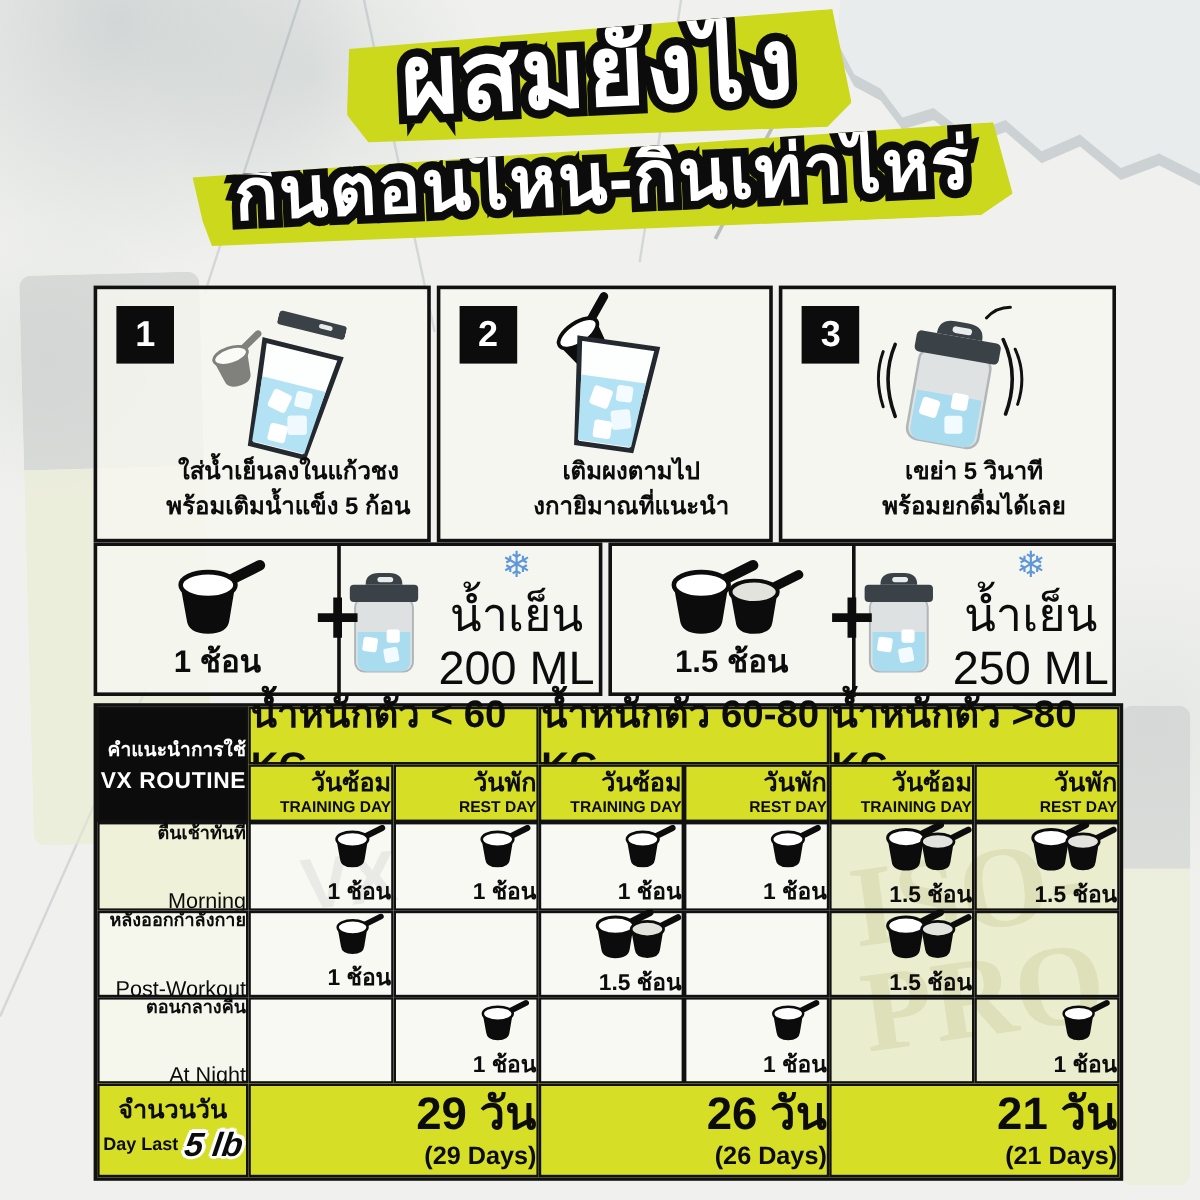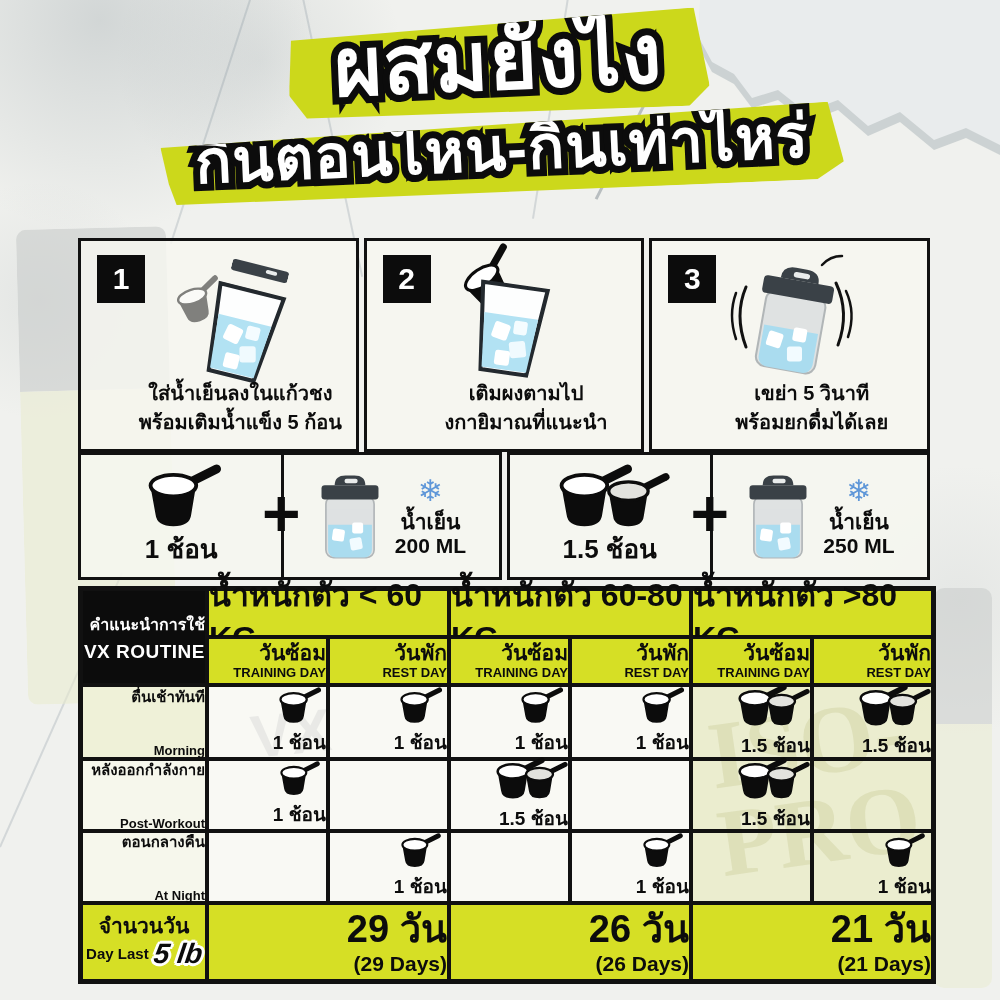--- a/index.html
+++ b/index.html
@@ -63,41 +63,41 @@
   .mix-box{flex:1;height:122px;border:3px solid #111;background:rgba(246,247,240,.85);position:relative;display:grid;grid-template-columns:48% 52%;}
   .mix-left{display:flex;flex-direction:column;align-items:center;justify-content:center;gap:2px;}
   .mix-right{border-left:3px solid #111;display:flex;align-items:center;justify-content:center;gap:12px;}
   .mix-plus{position:absolute;left:48%;top:50%;transform:translate(-50%,-54%);font-size:66px;font-weight:900;z-index:2;line-height:1;}
   .scoop-lg{width:84px;height:66px;}
   .scoop-lg2{width:70px;height:58px;margin-left:-34px;}
   .mix-scoop-label{font-size:26px;font-weight:800;margin-top:-4px;}
   .mix-shaker{width:66px;height:92px;}
   .mix-text{display:flex;flex-direction:column;align-items:center;line-height:1.15;}
   .snowflake{font-size:30px;color:#5f97d8;margin-bottom:2px;}
-  .water-label,.water-amount{font-size:21px;font-weight:700;text-align:center;}
+  .water-label,.water-amount{font-size:39px;font-weight:400;text-align:center;}
 
   
   .vx-table{position:absolute;left:78px;top:586px;width:852px;height:392px;border:3px solid #111;
     display:grid;grid-template-columns:126px repeat(6,1fr);grid-template-rows:48px 48px 74px 72px 72px 1fr;
     background:rgba(248,248,242,.85);z-index:3;}
   .wm{position:absolute;right:18px;top:110px;z-index:0;font-weight:900;font-size:96px;line-height:.92;
     color:rgba(165,165,105,.25);transform:rotate(-8deg);text-align:center;font-family:"Liberation Serif",serif;pointer-events:none;}
   .wm-vx{position:absolute;left:170px;top:110px;z-index:0;font-weight:900;font-size:60px;color:rgba(120,125,128,.22);
     transform:rotate(-6deg);pointer-events:none;}
   .cell{border:2px solid #111;position:relative;z-index:1;display:flex;flex-direction:column;align-items:flex-end;justify-content:center;}
   .cell-corner{grid-row:1/3;grid-column:1;background:#0c0c0c;color:#fff;gap:4px;}
   .corner-th{font-size:16px;font-weight:700;}
   .corner-en{font-size:19px;font-weight:800;letter-spacing:.5px;}
   .cell-group{grid-column:span 2;background:#d6df25;font-size:32px;font-weight:900;}
   .cell-sub{background:#d6df25;line-height:1.1;}
   .sub-th{font-size:21px;font-weight:900;}
   .sub-en{font-size:13px;font-weight:800;margin-top:2px;}
   .cell-rowlabel{background:rgba(245,246,236,.92);line-height:1.15;}
   .cell-rowlabel .lab-th{font-size:15px;font-weight:800;margin-top:3px;}
-  .cell-rowlabel .lab-en{font-size:13px;font-weight:700;margin-top:38px;}
+  .cell-rowlabel .lab-en{font-size:18px;font-weight:400;margin-top:38px;}
   .rowlabel-tint{background:rgba(238,240,214,.95);}
   .cell-data{background:rgba(250,250,246,.45);gap:2px;}
   .cell-tint{background:rgba(216,222,150,.38);}
   .scoop-sm{width:56px;height:44px;}
   .scoop-sm2{width:48px;height:40px;margin-left:-26px;}
   .scoop-wrap{display:flex;align-items:flex-end;}
   .cell-label{font-size:19px;font-weight:800;}
   .cell-foot{background:#d6df25;}
   .foot-label{line-height:1.1;align-items:center;}
   .foot-th{font-size:21px;font-weight:700;}

